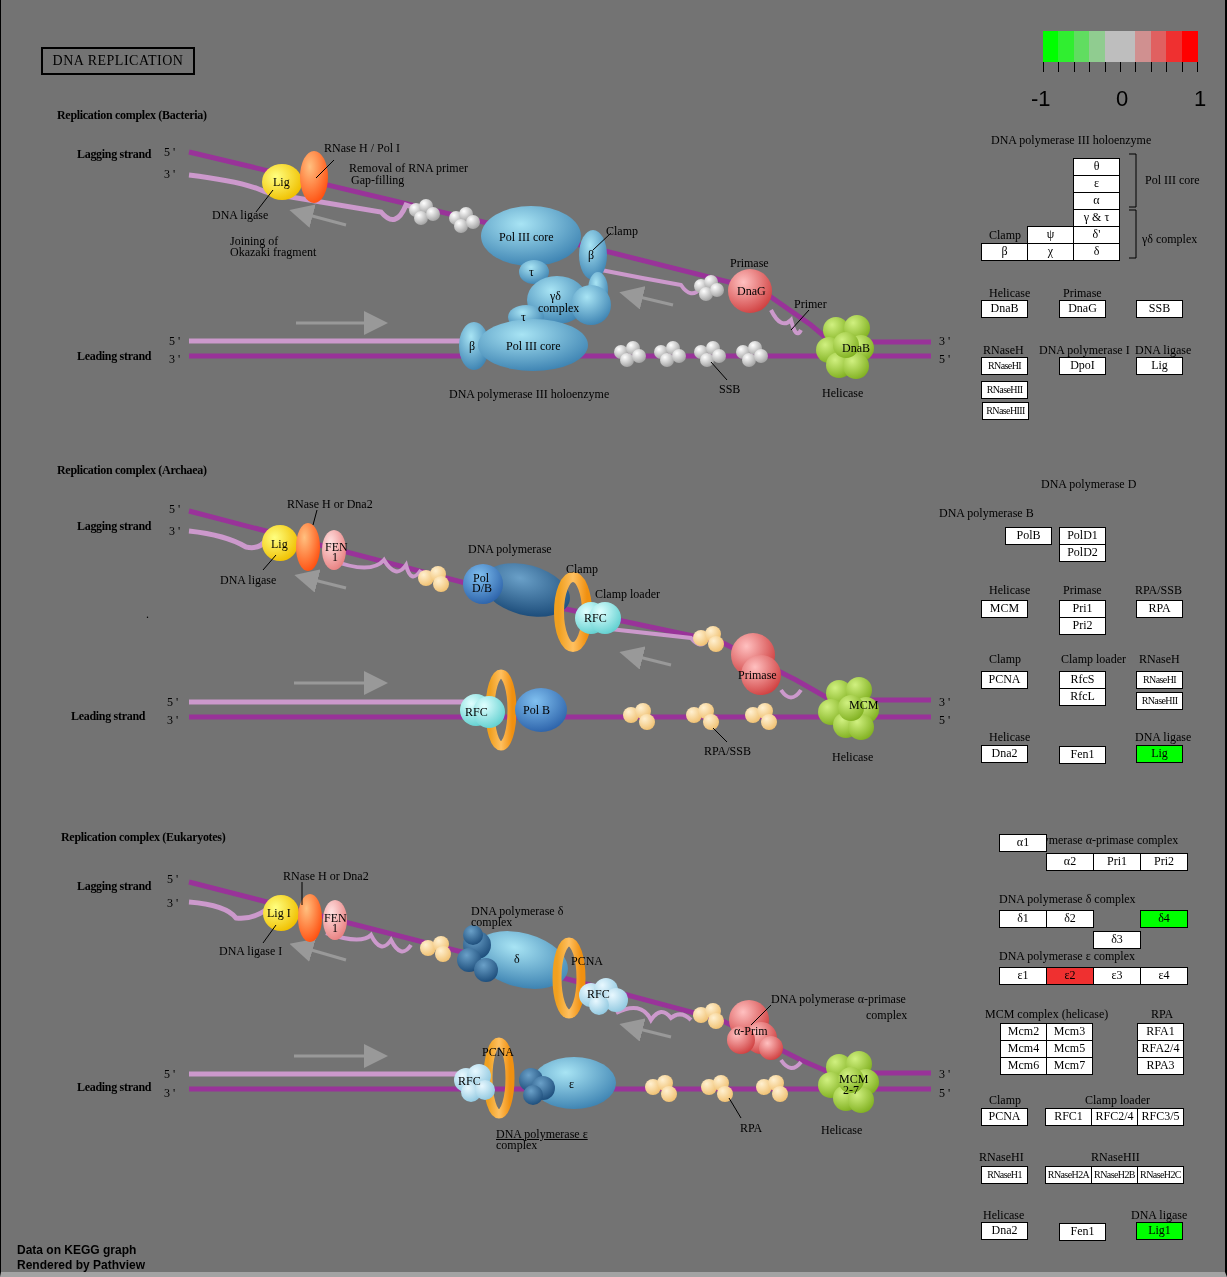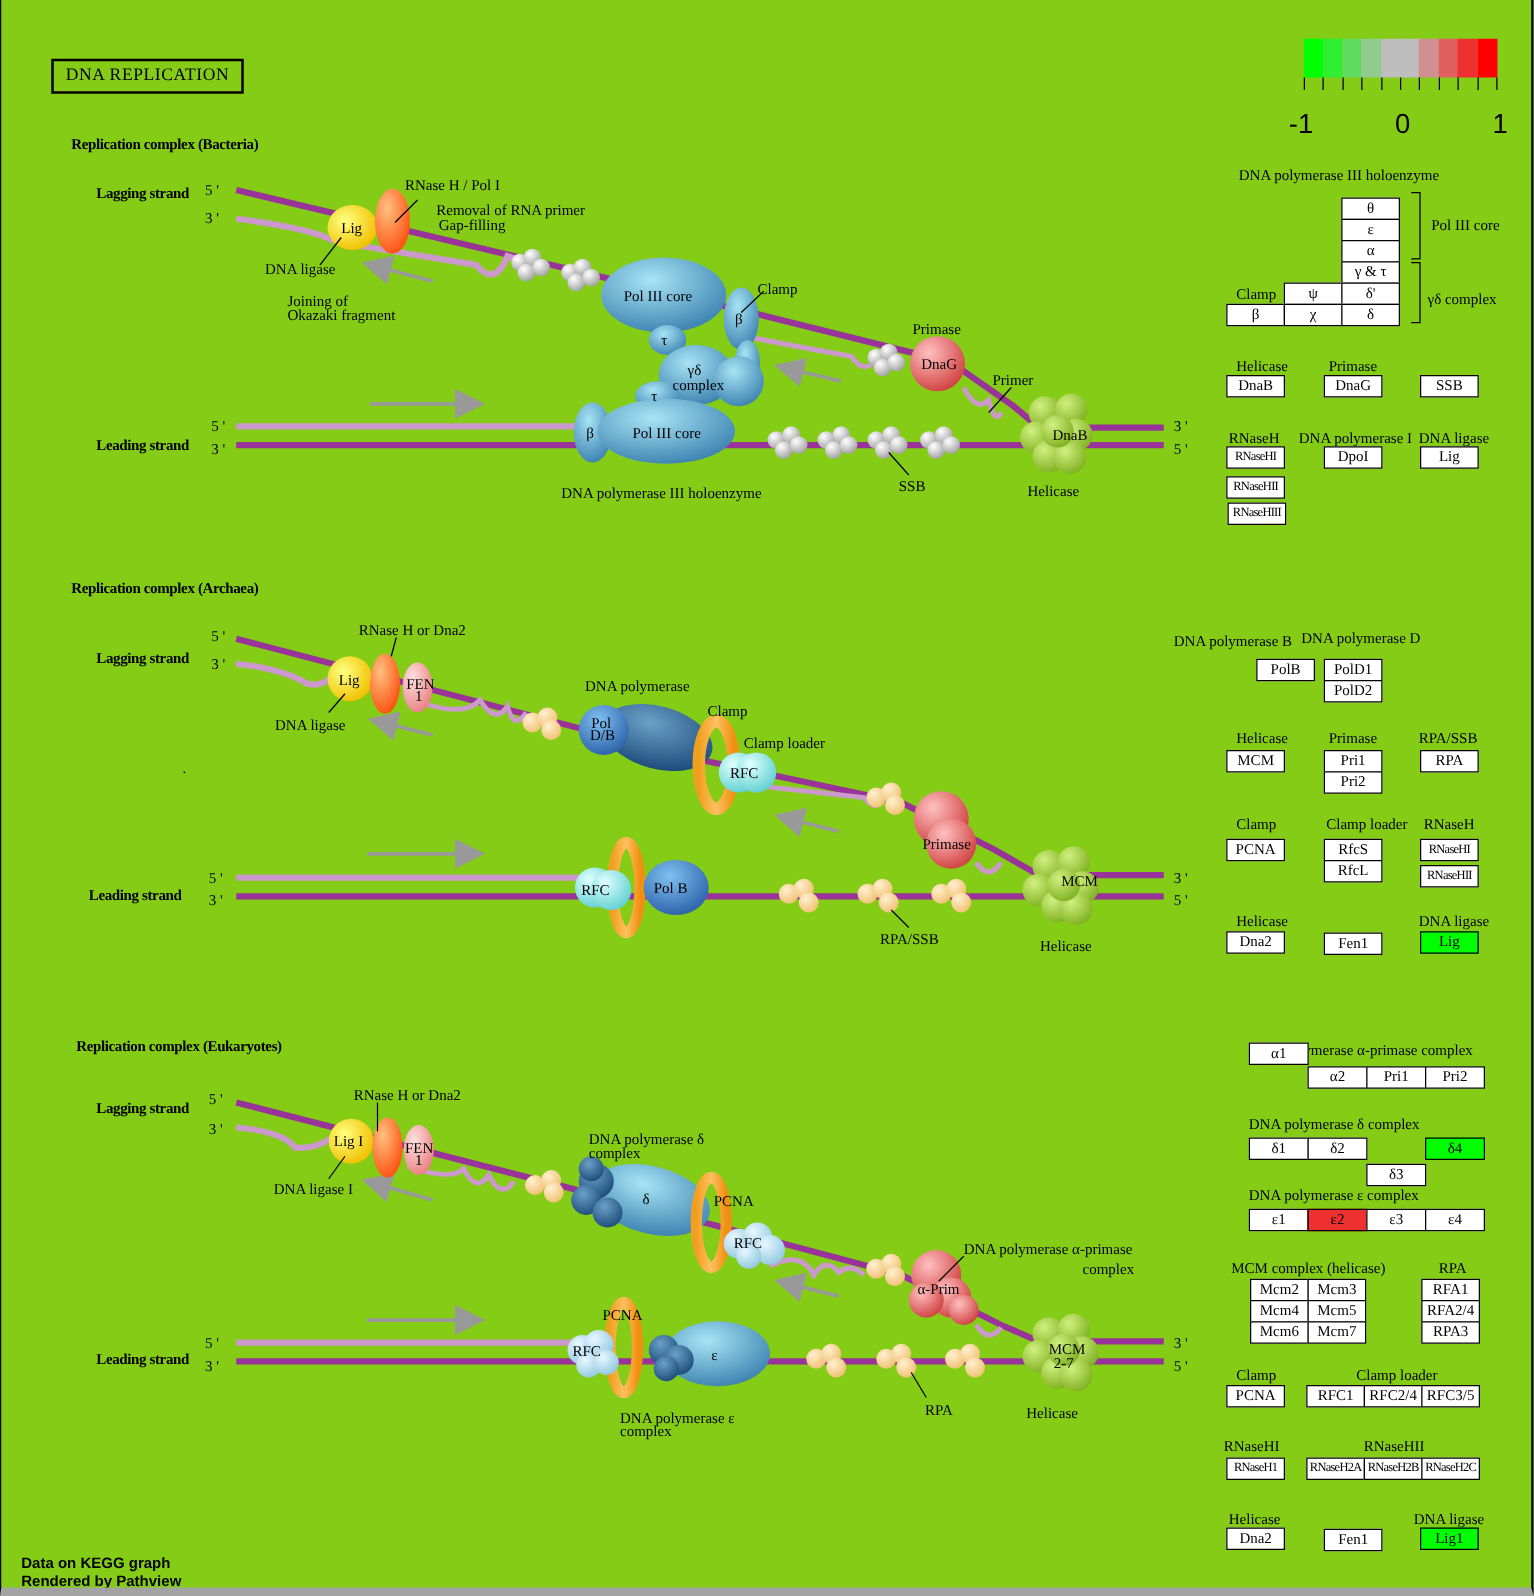--- a/index.html
+++ b/index.html
@@ -1,18 +1,18 @@
 <!DOCTYPE html>
 <html><head>
 <meta charset="utf-8">
 <style>
   html,body{margin:0;padding:0;background:#fff;}
-  #canvas{position:relative;width:1227px;height:1277px;background:#84cc16;overflow:hidden;
+  #canvas{position:relative;width:1227px;height:1277px;background:#737373;overflow:hidden;
     font-family:"Liberation Serif","DejaVu Serif",serif;color:#000;box-sizing:border-box;
-    border-right:2px solid #000;border-bottom:7px solid #a3a3a3;border-left:1px solid #000;}
+    border-right:2px solid #000;border-bottom:5px solid #a3a3a3;border-left:1px solid #000;}
   .t{position:absolute;font-size:12px;line-height:12px;white-space:nowrap;}
   .tb{position:absolute;font-size:12px;font-weight:bold;white-space:nowrap;letter-spacing:-0.3px;}
   .title-box{position:absolute;left:40px;top:47px;width:150px;height:24px;border:2px solid #000;
     font-size:14px;line-height:24px;text-align:center;letter-spacing:0.5px;}
   .box{position:absolute;border:1px solid #000;background:#fff;font-size:12px;text-align:center;
     box-sizing:border-box;line-height:15px;white-space:nowrap;overflow:hidden;}
   .small{font-size:10px;letter-spacing:-0.6px;}
   .legend-cell{position:absolute;top:31px;height:31px;}
   .tick{position:absolute;top:62px;width:1px;height:10px;background:#000;}
   .legend-label{position:absolute;top:86px;font-family:"Liberation Sans",sans-serif;font-size:22px;}
@@ -418,21 +418,21 @@
   <div class="t" style="left:583px;top:612px;">RFC</div>
   <div class="t" style="left:737px;top:669px;">Primase</div>
   <div class="t" style="left:848px;top:699px;">MCM</div>
   <div class="t" style="left:464px;top:706px;">RFC</div>
   <div class="t" style="left:522px;top:704px;">Pol B</div>
   <div class="t" style="left:703px;top:745px;">RPA/SSB</div>
   <div class="t" style="left:831px;top:751px;">Helicase</div>
 
   <div class="t" style="left:938px;top:507px;">DNA polymerase B</div>
   <div class="box" style="left:980px;top:527px;width:47px;height:18px;margin-left:24px;">PolB</div>
-  <div class="t" style="left:1040px;top:504px;text-align:center;">DNA polymerase D</div>
+  <div class="t" style="left:1040px;top:478px;text-align:center;">DNA polymerase D</div>
   <div class="box" style="left:1058px;top:527px;width:47px;height:18px;">PolD1</div>
   <div class="box" style="left:1058px;top:544px;width:47px;height:18px;">PolD2</div>
   <div class="t" style="left:988px;top:584px;">Helicase</div>
   <div class="box" style="left:980px;top:600px;width:47px;height:18px;">MCM</div>
   <div class="t" style="left:1062px;top:584px;">Primase</div>
   <div class="box" style="left:1058px;top:600px;width:47px;height:18px;">Pri1</div>
   <div class="box" style="left:1058px;top:617px;width:47px;height:18px;">Pri2</div>
   <div class="t" style="left:1134px;top:584px;">RPA/SSB</div>
   <div class="box" style="left:1135px;top:600px;width:47px;height:18px;">RPA</div>
   <div class="t" style="left:988px;top:653px;">Clamp</div>
@@ -470,21 +470,21 @@
   <div class="t" style="left:570px;top:955px;">PCNA</div>
   <div class="t" style="left:586px;top:988px;">RFC</div>
   <div class="t" style="left:770px;top:993px;">DNA polymerase α-primase</div>
   <div class="t" style="left:865px;top:1009px;">complex</div>
   <div class="t" style="left:733px;top:1025px;">α-Prim</div>
   <div class="t" style="left:838px;top:1073px;">MCM</div>
   <div class="t" style="left:842px;top:1084px;">2-7</div>
   <div class="t" style="left:481px;top:1046px;">PCNA</div>
   <div class="t" style="left:457px;top:1075px;">RFC</div>
   <div class="t" style="left:568px;top:1078px;">ε</div>
-  <div class="t" style="left:495px;top:1128px;">DNA polymerase ε</div>
+  <div class="t" style="left:495px;top:1128px;text-decoration:underline;">DNA polymerase ε</div>
   <div class="t" style="left:495px;top:1139px;">complex</div>
   <div class="t" style="left:739px;top:1122px;">RPA</div>
   <div class="t" style="left:820px;top:1124px;">Helicase</div>
 
   <div class="t" style="left:998px;top:834px;">DNA polymerase α-primase complex</div>
   <div id="alpha-row">
       <div class="box" style="left: 998px; top: 834px; width: 48px; height: 18px; text-align: center;">α1</div>
       <div class="box" style="left: 1045px; top: 853px; width: 48px; height: 18px;">α2</div>
       <div class="box" style="left: 1092px; top: 853px; width: 48px; height: 18px;">Pri1</div>
       <div class="box" style="left: 1139px; top: 853px; width: 48px; height: 18px;">Pri2</div>

